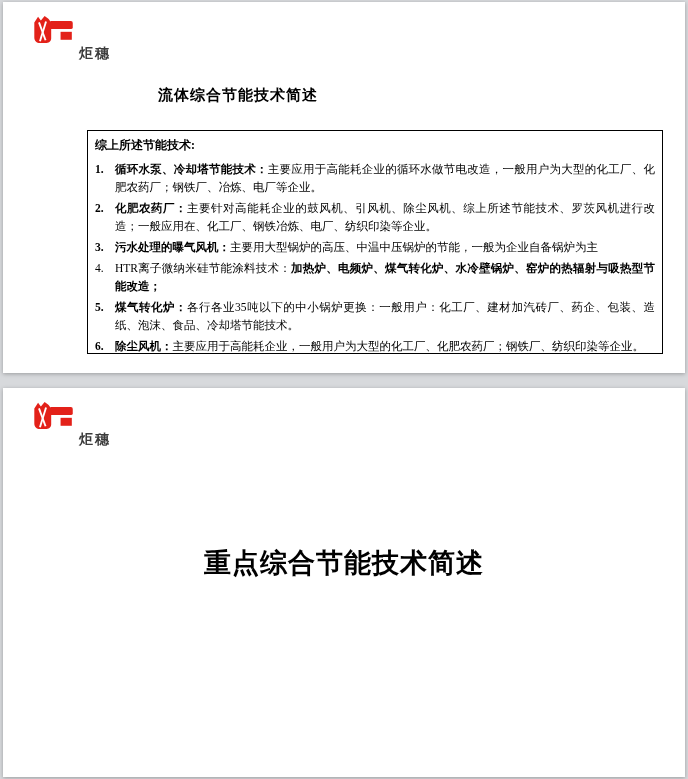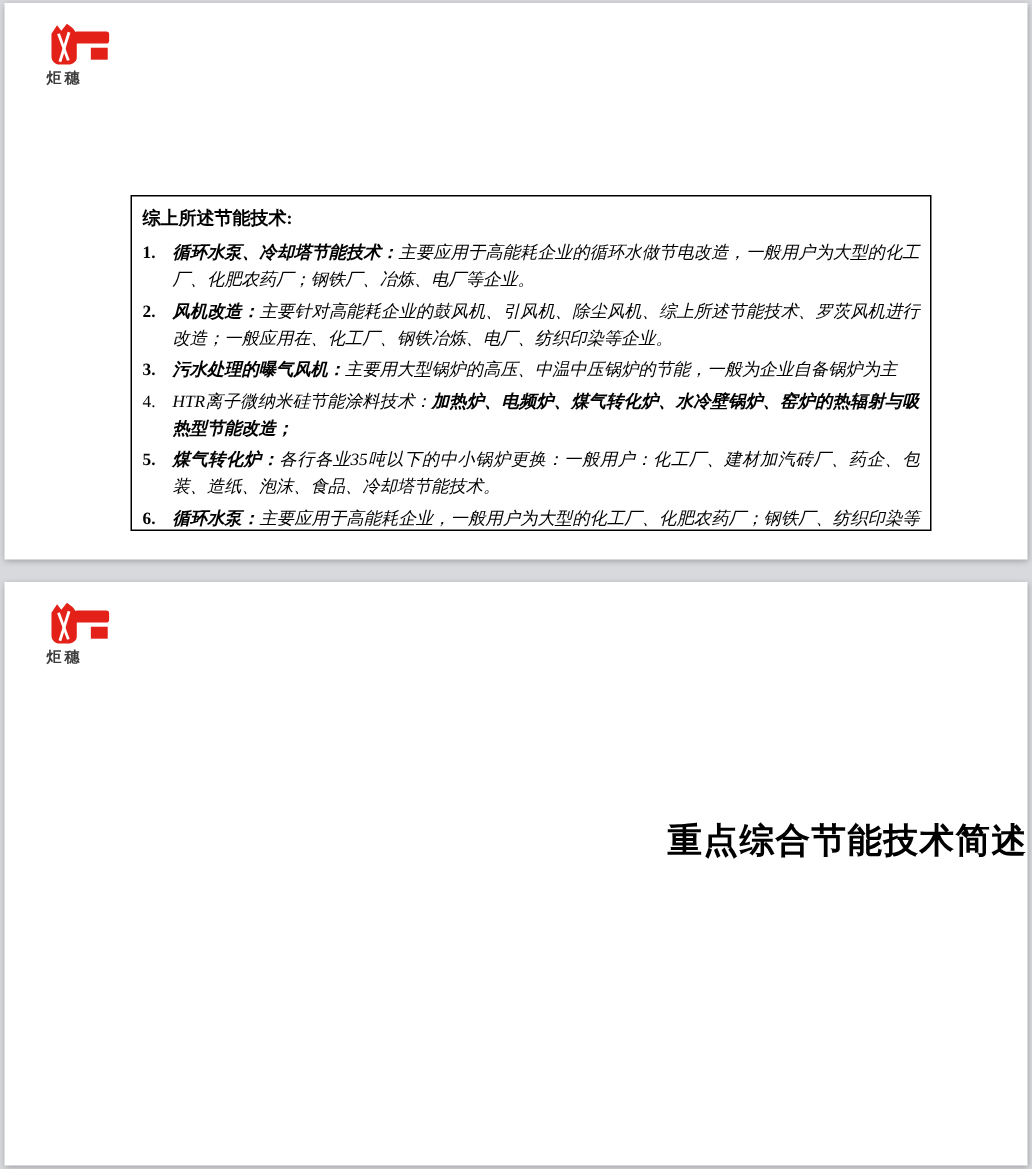--- a/index.html
+++ b/index.html
@@ -14,106 +14,107 @@
   .slide {
     position:absolute; left:3px; width:682px; background:#ffffff;
     box-shadow:0 1px 4px rgba(0,0,0,0.28);
   }
   #slide1 { top:2px;  height:371px; }
   #slide2 { top:388px; height:389px; }
 
   .logo { position:absolute; left:28px; top:12px; width:48px; }
   .logo-mark { display:block; }
   .logo-text {
-    font-size:10px; font-weight:bold; color:#3c3c3c;
-    letter-spacing:2px; margin-top:1px; white-space:nowrap;
+    font-size:14px; font-weight:bold; color:#3c3c3c;
+    letter-spacing:2px; margin-top:1px; white-space:nowrap;margin-left:48px;
   }
 
   .title1 {
     position:absolute; left:155px; top:84px;
     font-family:"Liberation Serif", serif;
     font-size:15px; font-weight:bold; color:#000;
     letter-spacing:1px; white-space:nowrap;
   }
 
   .content-box {
-    position:absolute; left:84px; top:128px; width:534px; height:224px;
+    position:absolute; left:84px; top:128px; width:576px; height:224px;
     border:1px solid #000; background:#fff;
     padding:5px 7px 4px 7px;
     font-family:"Liberation Serif", serif;
     font-size:11.5px; line-height:18px; color:#000;
     overflow:hidden;
   }
   .box-header { font-weight:bold; font-size:12px; margin-bottom:6px; }
   .item { display:flex; margin-bottom:3px; }
   .item .num { width:20px; flex-shrink:0; font-weight:bold; }
-  .item .body { flex:1; text-align:justify;font-style:italic; }
+  .item .body { flex:1; text-align:justify; }
   .item .label { font-weight:bold; }
   .item .text { font-weight:normal; }
   
   .item.rev .num { font-weight:normal; }
   .item.rev .label { font-weight:normal; }
   .item.rev .text { font-weight:bold; }
 
   .title2 {
     position:absolute; top:157px; left:0; width:100%;
-    text-align:right;
+    text-align:center;
     font-family:"Liberation Serif", serif;
-    font-size:23px; font-weight:bold; color:#000;
+    font-size:27px; font-weight:bold; color:#000;
     letter-spacing:1px;
   }
 </style>
 </head>
 <body>
 
 <div class="slide" id="slide1">
 
   <div class="logo">
     <svg class="logo-mark" width="46" height="30" viewBox="0 0 48 32" xmlns="http://www.w3.org/2000/svg">
       <path d="M3 9 L7 3 L10 7 L14 2 L18 5 C20 7 21 10 21 13 L21 26 C21 29 18 31 15 31 L9 31 C5.5 31 3 28.5 3 25 Z" fill="#e32119"></path>
       <path d="M8 9 L15 28" stroke="#ffffff" stroke-width="2" fill="none"></path>
       <path d="M15.5 8 L9 29" stroke="#ffffff" stroke-width="2" fill="none"></path>
       <rect x="19" y="7.5" width="25" height="8.5" rx="2" fill="#e32119"></rect>
       <rect x="31" y="19" width="12" height="8.5" fill="#e32119"></rect>
     </svg>
     <div class="logo-text">炬穗</div>
   </div>
 
+  <div class="title1">流体综合节能技术简述</div>
 
   <div class="content-box">
     <div class="box-header">综上所述节能技术:</div>
 
     <div class="item">
       <span class="num">1.</span>
       <span class="body"><span class="label">循环水泵、冷却塔节能技术：</span><span class="text">主要应用于高能耗企业的循环水做节电改造，一般用户为大型的化工厂、化肥农药厂；钢铁厂、冶炼、电厂等企业。</span></span>
     </div>
 
     <div class="item">
       <span class="num">2.</span>
-      <span class="body"><span class="label">风机改造：</span><span class="text">主要针对高能耗企业的鼓风机、引风机、除尘风机、综上所述节能技术、罗茨风机进行改造；一般应用在、化工厂、钢铁冶炼、电厂、纺织印染等企业。</span></span>
+      <span class="body"><span class="label">化肥农药厂：</span><span class="text">主要针对高能耗企业的鼓风机、引风机、除尘风机、综上所述节能技术、罗茨风机进行改造；一般应用在、化工厂、钢铁冶炼、电厂、纺织印染等企业。</span></span>
     </div>
 
     <div class="item">
       <span class="num">3.</span>
       <span class="body"><span class="label">污水处理的曝气风机：</span><span class="text">主要用大型锅炉的高压、中温中压锅炉的节能，一般为企业自备锅炉为主</span></span>
     </div>
 
     <div class="item rev">
       <span class="num">4.</span>
       <span class="body"><span class="label">HTR离子微纳米硅节能涂料技术：</span><span class="text">加热炉、电频炉、煤气转化炉、水冷壁锅炉、窑炉的热辐射与吸热型节能改造；</span></span>
     </div>
 
     <div class="item">
       <span class="num">5.</span>
       <span class="body"><span class="label">煤气转化炉：</span><span class="text">各行各业35吨以下的中小锅炉更换：一般用户：化工厂、建材加汽砖厂、药企、包装、造纸、泡沫、食品、冷却塔节能技术。</span></span>
     </div>
 
     <div class="item">
       <span class="num">6.</span>
-      <span class="body"><span class="label">循环水泵：</span><span class="text">主要应用于高能耗企业，一般用户为大型的化工厂、化肥农药厂；钢铁厂、纺织印染等企业。</span></span>
+      <span class="body"><span class="label">除尘风机：</span><span class="text">主要应用于高能耗企业，一般用户为大型的化工厂、化肥农药厂；钢铁厂、纺织印染等企业。</span></span>
     </div>
   </div>
 </div>
 
 <div class="slide" id="slide2">
 
   <div class="logo">
     <svg class="logo-mark" width="46" height="30" viewBox="0 0 48 32" xmlns="http://www.w3.org/2000/svg">
       <path d="M3 9 L7 3 L10 7 L14 2 L18 5 C20 7 21 10 21 13 L21 26 C21 29 18 31 15 31 L9 31 C5.5 31 3 28.5 3 25 Z" fill="#e32119"></path>
       <path d="M8 9 L15 28" stroke="#ffffff" stroke-width="2" fill="none"></path>

